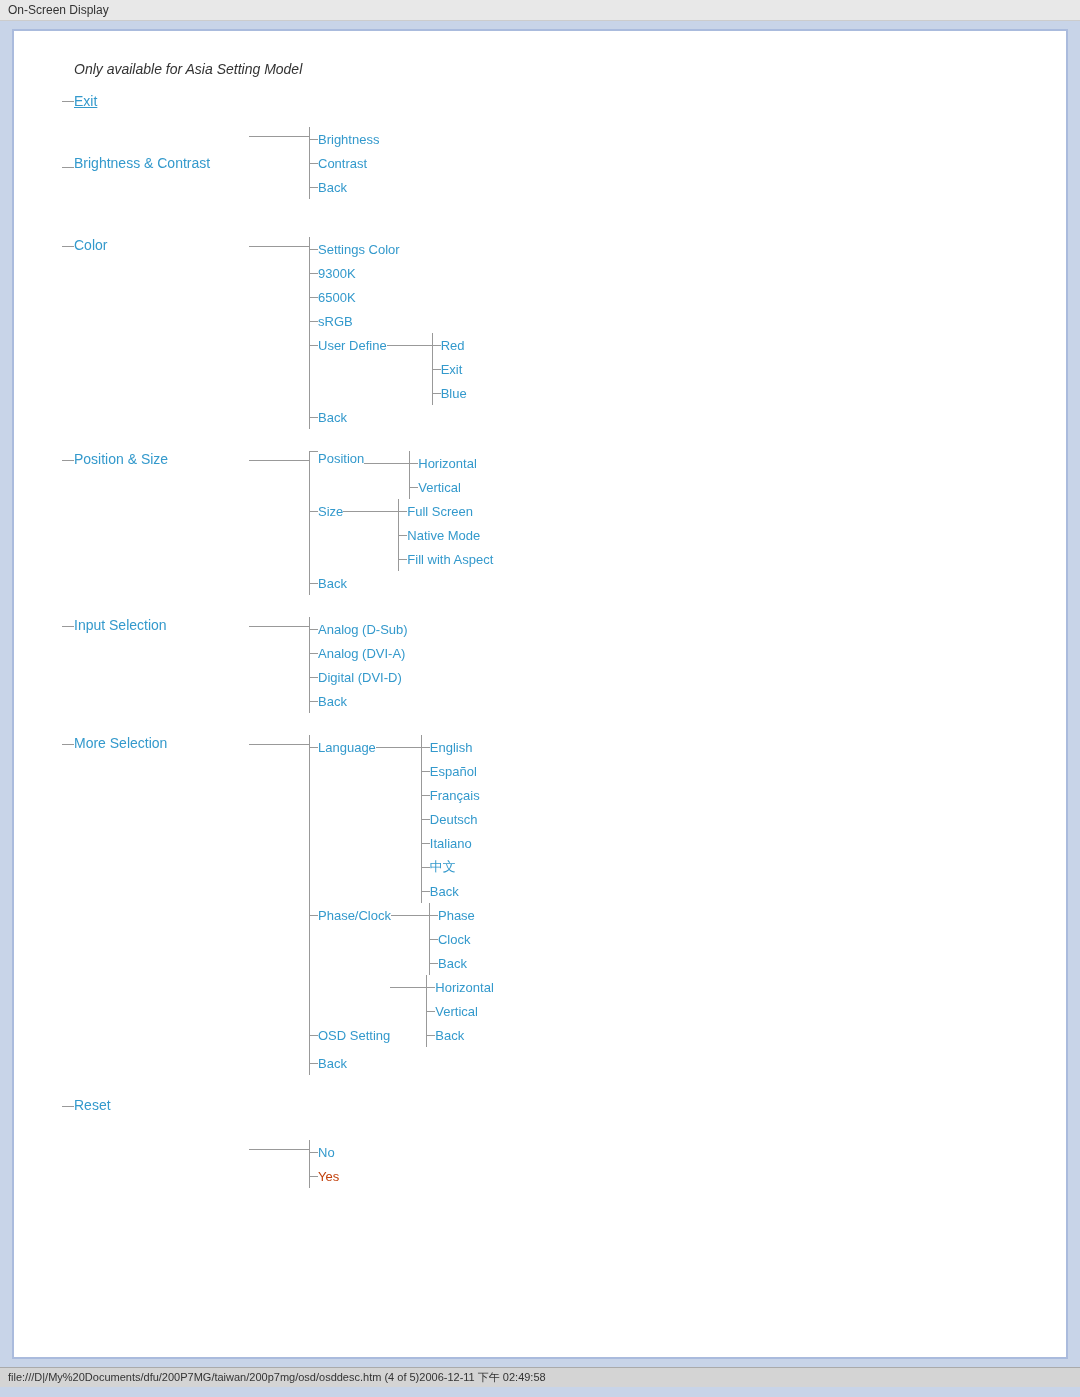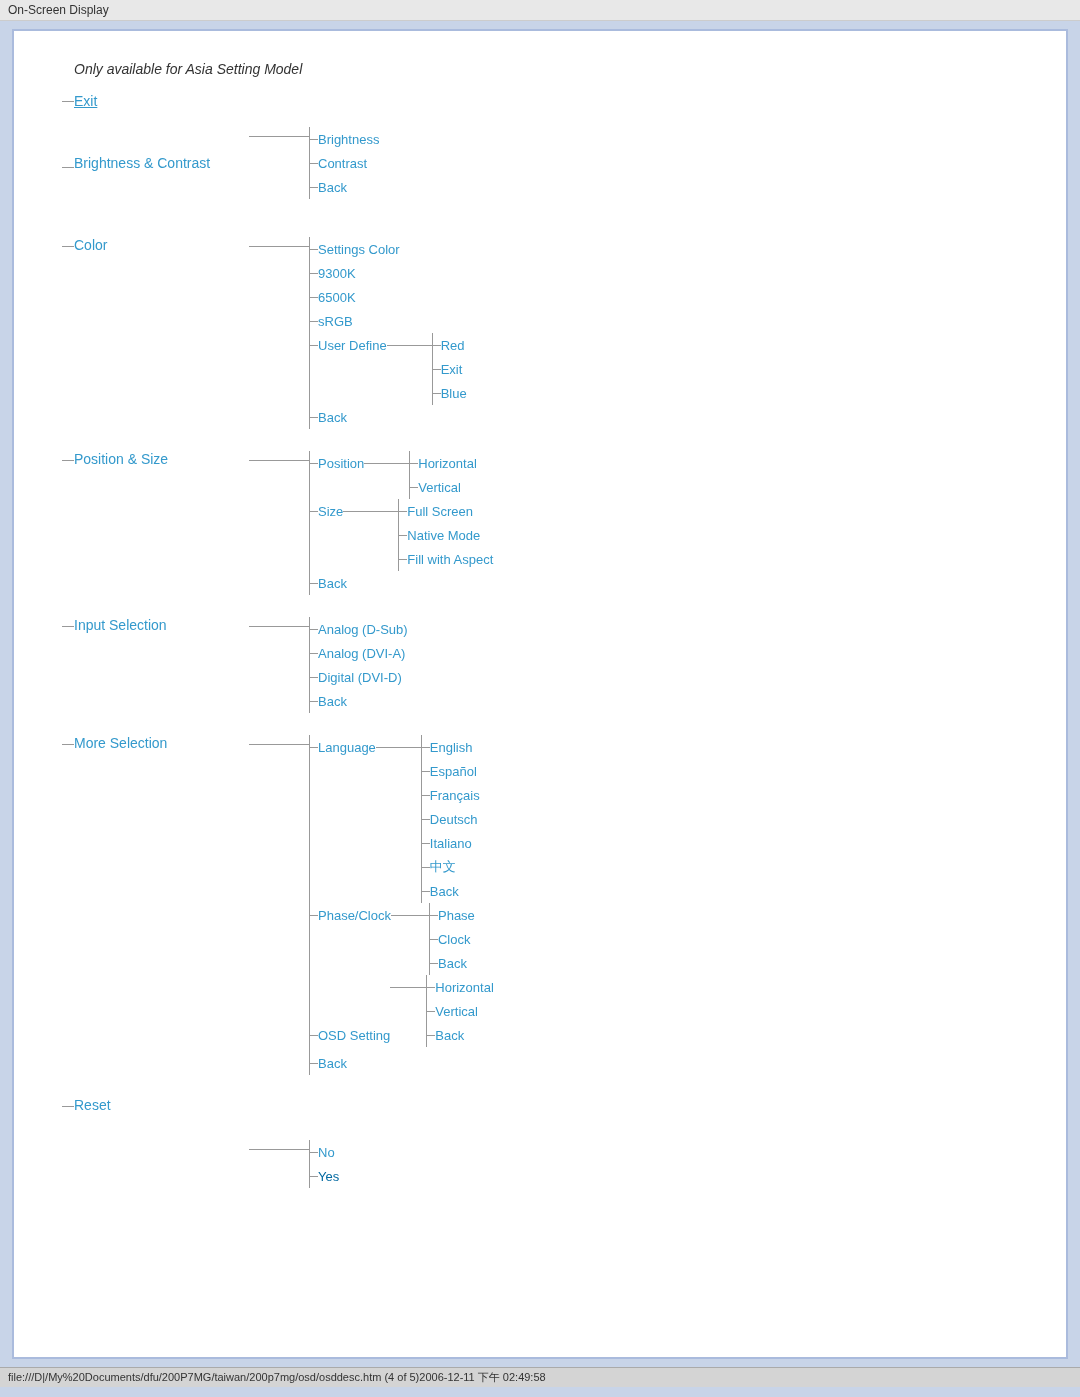--- a/index.html
+++ b/index.html
@@ -125,21 +125,21 @@
     </div>
 
     <div style="display: flex; align-items: flex-start; margin-bottom: 22px; margin-left: -12px;">
       <div style="width: 12px; height: 1px; background: #999; margin-top: 9px;"></div>
       <span style="color: #3399cc; font-size: 14px; width: 175px;">Position &amp; Size</span>
       <div style="display: flex; align-items: flex-start;">
         <div style="width: 60px; height: 1px; background: #999; margin-top: 9px;"></div>
         <div style="border-left: 1px solid #999;">
 
           <div style="display: flex; align-items: flex-start;">
-            <div style="display: flex; align-items: center; height: 24px;">
+            <div style="display: flex; align-items: flex-start; height: 24px;">
               <div style="width: 8px; height: 1px; background: #999;"></div>
               <span style="color: #3399cc; font-size: 13px;">Position</span>
             </div>
             <div style="display: flex; align-items: flex-start; margin-left: 0;">
               <div style="width: 45px; height: 1px; background: #999; margin-top: 12px;"></div>
               <div style="border-left: 1px solid #999;">
                 <div style="display: flex; align-items: center; height: 24px;">
                   <div style="width: 8px; height: 1px; background: #999;"></div>
                   <span style="color: #3399cc; font-size: 13px;">Horizontal</span>
                 </div>
@@ -316,21 +316,21 @@
       <span style="color: #3399cc; font-size: 14px; width: 175px;">Reset</span>
       <div style="display: flex; align-items: flex-start; margin-top: 43px;">
         <div style="width: 60px; height: 1px; background: #999; margin-top: 9px;"></div>
         <div style="border-left: 1px solid #999;">
           <div style="display: flex; align-items: center; height: 24px;">
             <div style="width: 8px; height: 1px; background: #999;"></div>
             <span style="color: #3399cc; font-size: 13px;">No</span>
           </div>
           <div style="display: flex; align-items: center; height: 24px;">
             <div style="width: 8px; height: 1px; background: #999;"></div>
-            <span style="color: #0369a1; font-size: 13px;">Yes</span>
+            <span style="color: #c2410c; font-size: 13px;">Yes</span>
           </div>
         </div>
       </div>
     </div>
 
   </div>
 </div>
 
 <div style="background: #d4d4d4; border-top: 1px solid #aaa; padding: 2px 8px; font-size: 11px; color: #333; margin-top: 4px;">
   <span>file:///D|/My%20Documents/dfu/200P7MG/taiwan/200p7mg/osd/osddesc.htm (4 of 5)2006-12-11  下午 02:49:58</span>

